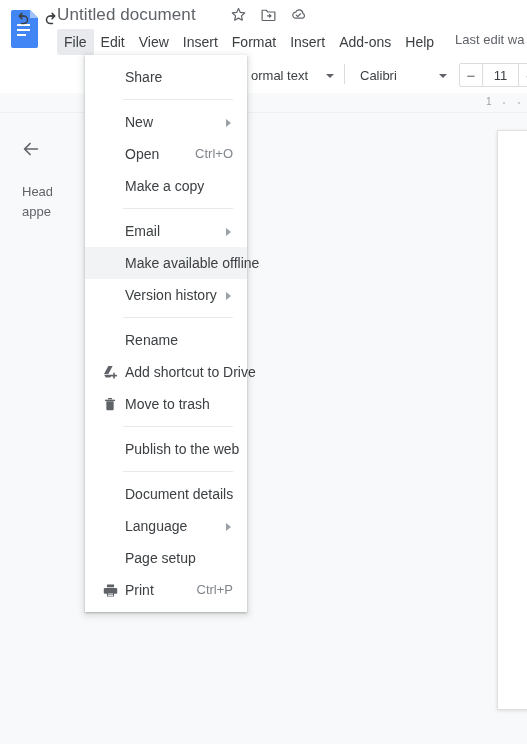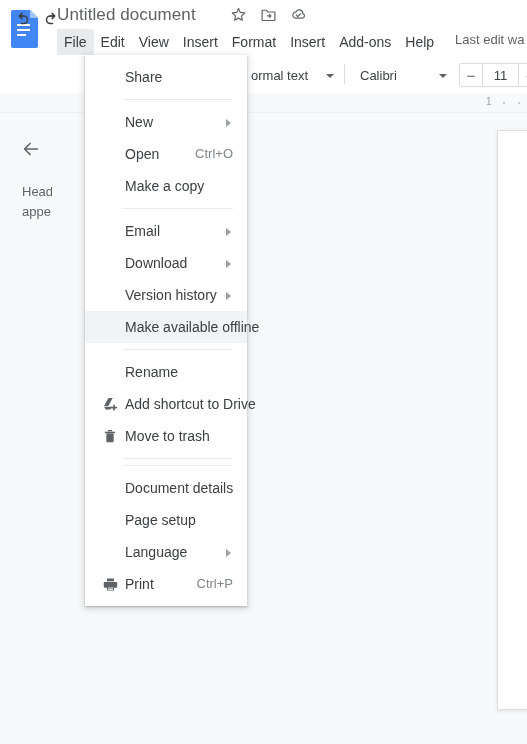--- a/index.html
+++ b/index.html
@@ -396,32 +396,28 @@
       <span class="mlabel">Make a copy</span>
     </div>
 
     <div class="mdiv"></div>
 
     <div class="mrow">
       <span class="mlabel">Email</span>
       <span class="marrow"></span>
     </div>
 
-    <div class="mrow">
-      <span class="mlabel">Download</span>
-      <span class="marrow"></span>
+
+    <div class="mrow hl">
+      <span class="mlabel">Make available offline</span>
     </div>
 
     <div class="mrow">
       <span class="mlabel">Version history</span>
       <span class="marrow"></span>
-    </div>
-
-    <div class="mrow hl">
-      <span class="mlabel">Make available offline</span>
     </div>
 
     <div class="mdiv"></div>
 
     <div class="mrow">
       <span class="mlabel">Rename</span>
     </div>
 
 
     <div class="mrow">
@@ -441,34 +437,37 @@
           <path d="M9 3 h6 v2 h-6 z" fill="#5f6368"></path>
           <path d="M4.5 5.5 h15 v2 h-15 z" fill="#5f6368"></path>
           <path d="M6.5 8 h11 v12 a1.5 1.5 0 0 1 -1.5 1.5 h-8 a1.5 1.5 0 0 1 -1.5 -1.5 z" fill="#5f6368"></path>
         </svg>
       </span>
       <span class="mlabel">Move to trash</span>
     </div>
 
     <div class="mdiv"></div>
 
+    <div class="mrow">
+      <span class="mlabel">Publish to the web</span>
+    </div>
 
     <div class="mdiv"></div>
 
     <div class="mrow">
       <span class="mlabel">Document details</span>
-    </div>
-
-    <div class="mrow">
-      <span class="mlabel">Page setup</span>
     </div>
 
     <div class="mrow">
       <span class="mlabel">Language</span>
       <span class="marrow"></span>
+    </div>
+
+    <div class="mrow">
+      <span class="mlabel">Page setup</span>
     </div>
 
     <div class="mrow">
       <span class="mic">
         <svg width="17" height="17" viewBox="0 0 24 24">
           <path d="M7 3.5 h10 v4 h-10 z" fill="#5f6368"></path>
           <path d="M4 8.5 h16 a1.5 1.5 0 0 1 1.5 1.5 v5 a1.5 1.5 0 0 1 -1.5 1.5 h-16 a1.5 1.5 0 0 1 -1.5 -1.5 v-5 a1.5 1.5 0 0 1 1.5 -1.5 z" fill="#5f6368"></path>
           <path d="M7 15 h10 v5.5 h-10 z" fill="#5f6368"></path>
           <rect x="8.4" y="16.3" width="7.2" height="1.2" fill="#ffffff"></rect>
           <rect x="8.4" y="18.3" width="7.2" height="1.2" fill="#ffffff"></rect>

